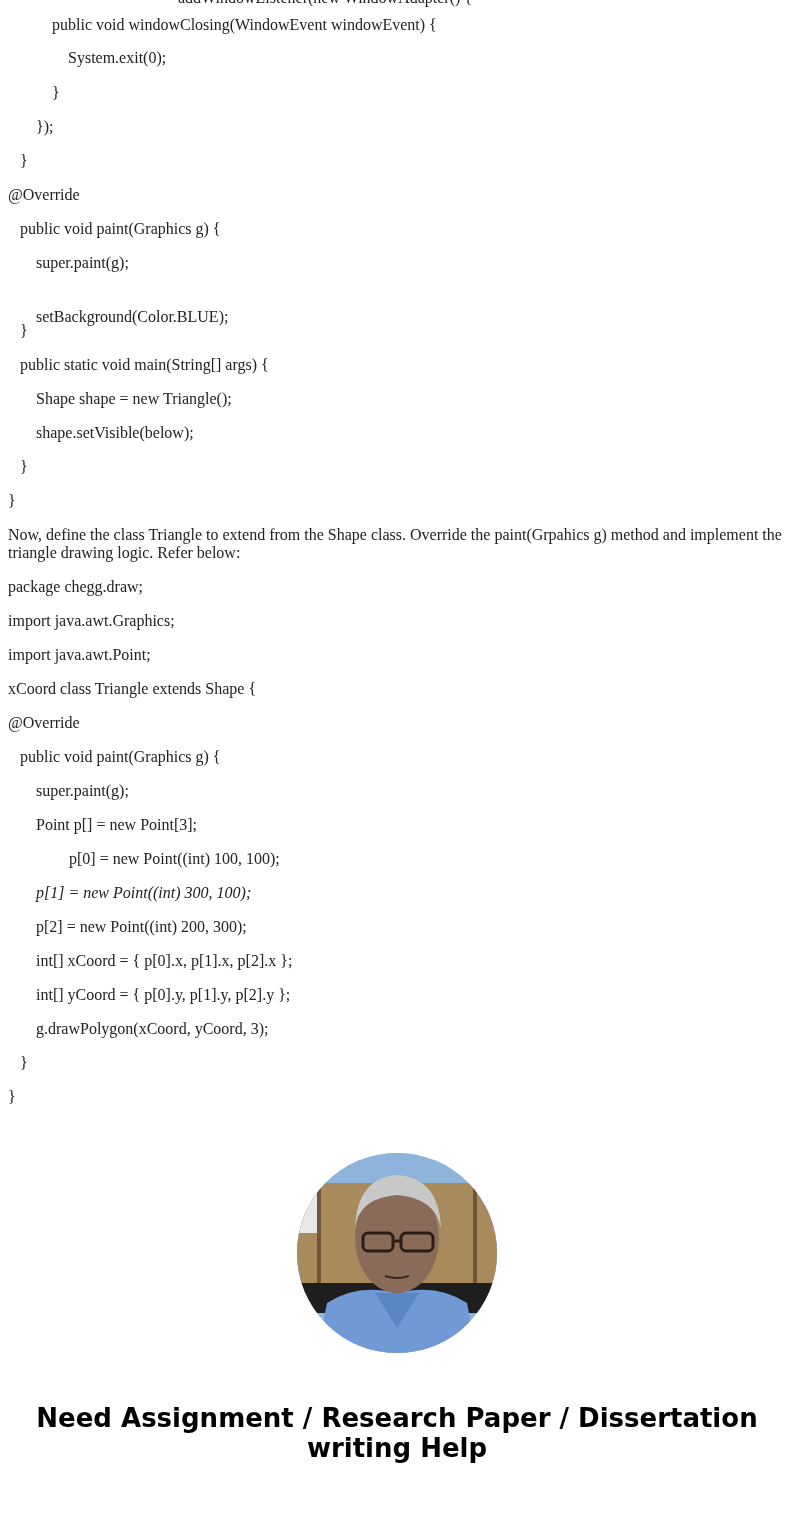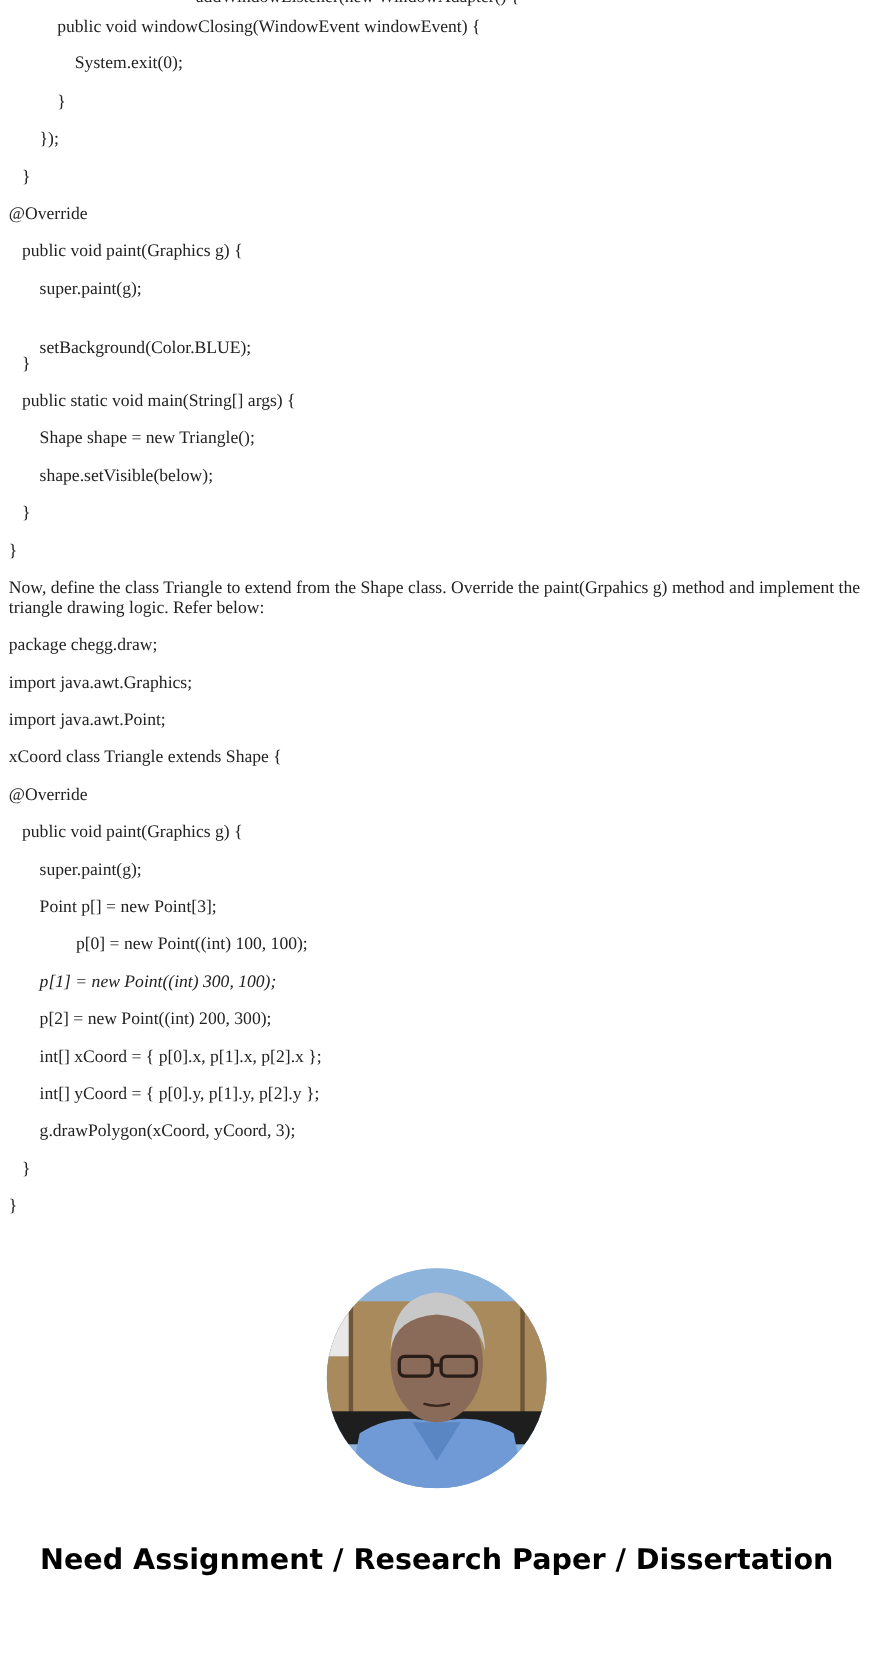--- a/index.html
+++ b/index.html
@@ -128,13 +128,14 @@
     <path d="M58 75 Q60 25 100 22 Q142 25 144 75 Q138 45 100 42 Q62 45 58 75 Z" fill="#c8c8c8"></path>
     <rect x="66" y="80" width="30" height="18" rx="5" fill="none" stroke="#2a1c16" stroke-width="3"></rect>
     <rect x="104" y="80" width="32" height="18" rx="5" fill="none" stroke="#2a1c16" stroke-width="3"></rect>
     <line x1="96" y1="88" x2="104" y2="88" stroke="#2a1c16" stroke-width="3"></line>
     <path d="M88 123 Q100 127 112 123" stroke="#3a2620" stroke-width="2" fill="none"></path>
   </svg>
 </div>
 
 <div class="promo">
   <div>Need Assignment / Research Paper / Dissertation</div>
+  <div>writing Help</div>
 </div>
 
 </body></html>

